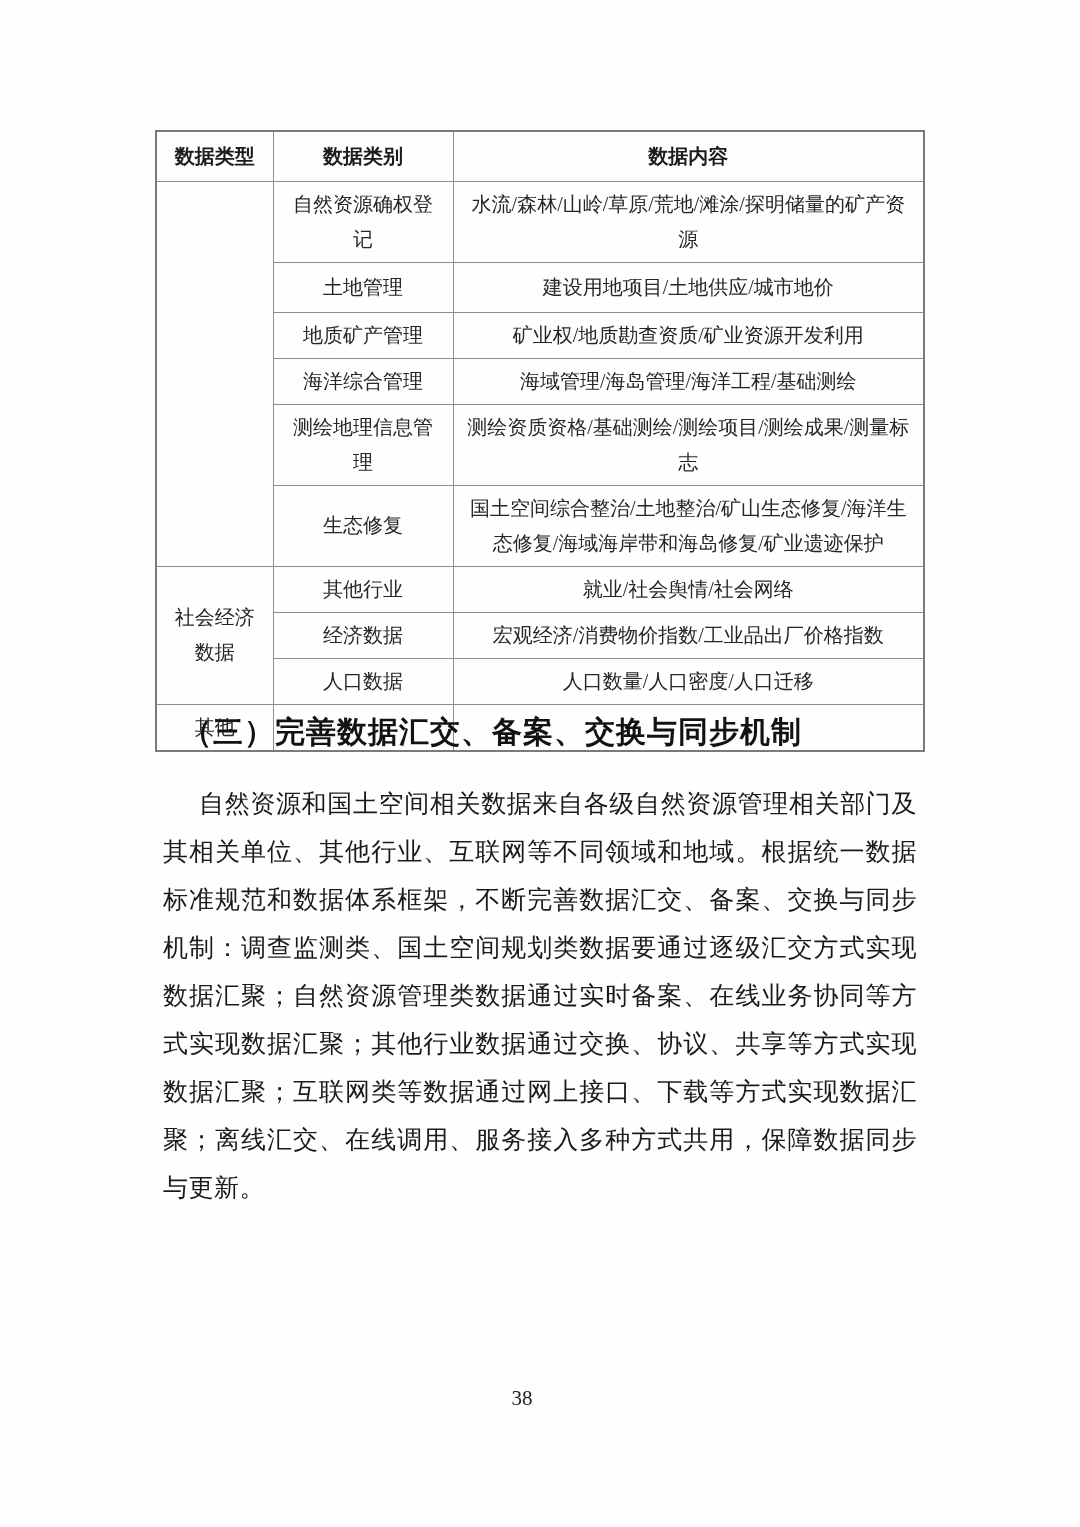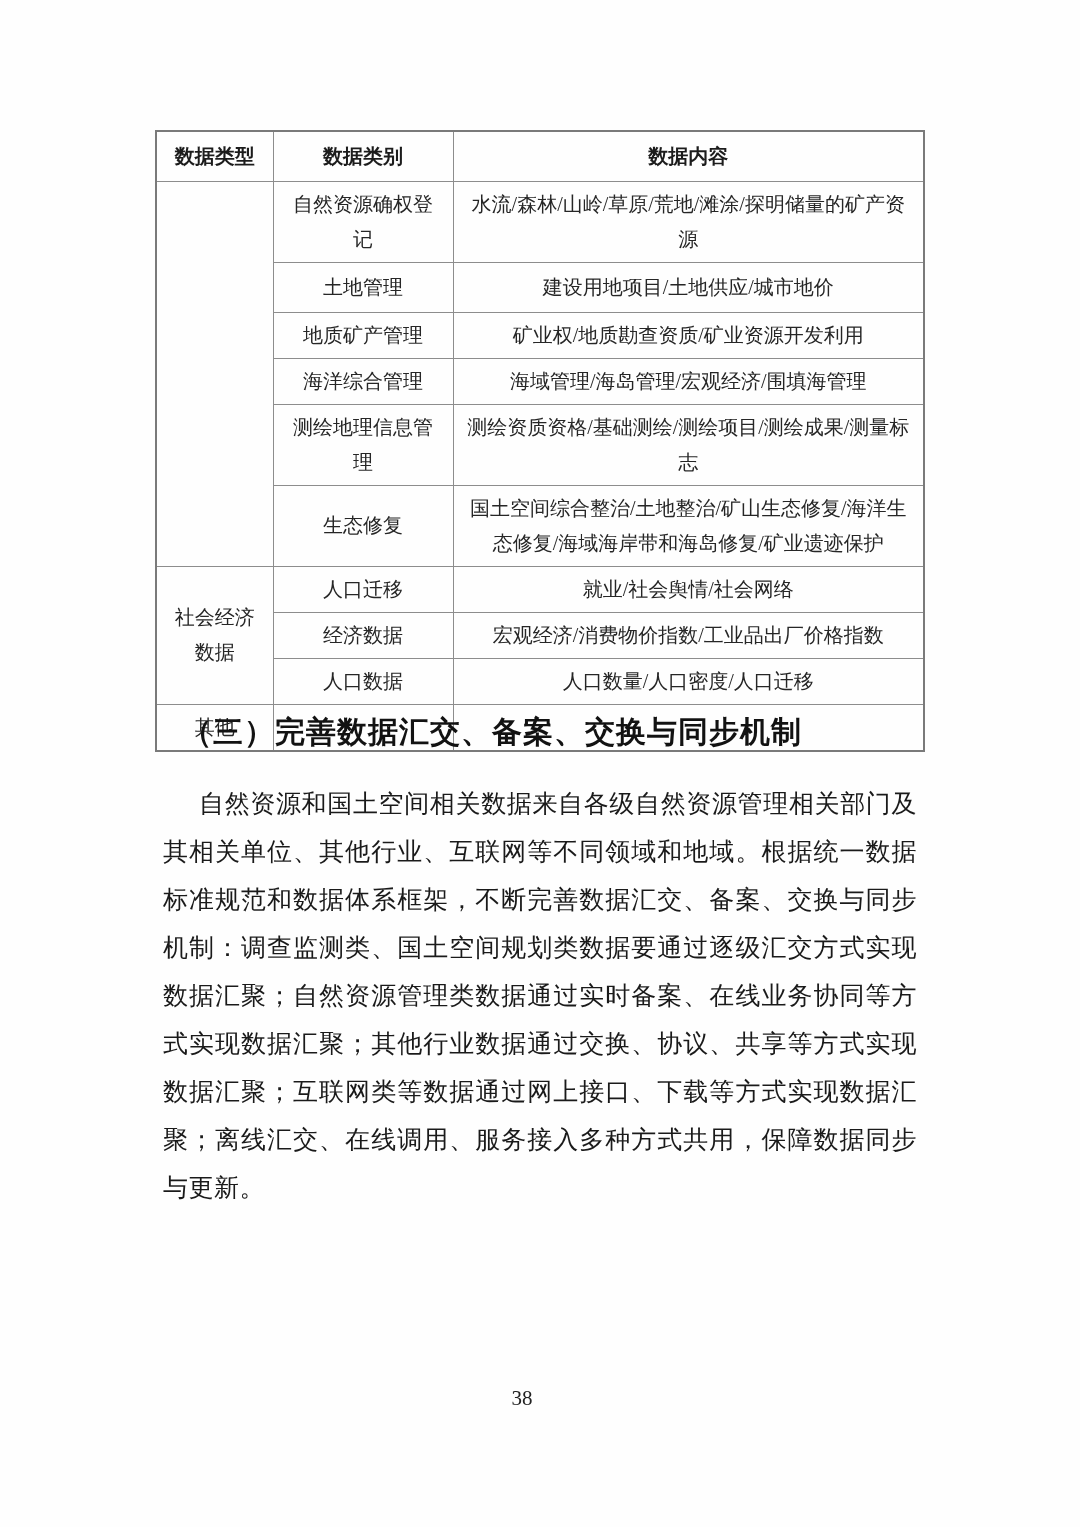--- a/index.html
+++ b/index.html
@@ -113,34 +113,34 @@
       <tr style="height:50px">
         <td>土地管理</td>
         <td>建设用地项目/土地供应/城市地价</td>
       </tr>
       <tr style="height:46px">
         <td>地质矿产管理</td>
         <td>矿业权/地质勘查资质/矿业资源开发利用</td>
       </tr>
       <tr style="height:46px">
         <td>海洋综合管理</td>
-        <td>海域管理/海岛管理/宏观经济/围填海管理</td>
+        <td>海域管理/海岛管理/海洋工程/基础测绘</td>
       </tr>
       <tr style="height:70px">
         <td>测绘地理信息管理</td>
         <td>测绘资质资格/基础测绘/测绘项目/测绘成果/测量标志</td>
       </tr>
       <tr style="height:66px">
         <td>生态修复</td>
         <td>国土空间综合整治/土地整治/矿山生态修复/海洋生态修复/海域海岸带和海岛修复/矿业遗迹保护</td>
       </tr>
 
       <tr style="height:46px">
         <td rowspan="3">社会经济数据</td>
-        <td>人口迁移</td>
+        <td>其他行业</td>
         <td>就业/社会舆情/社会网络</td>
       </tr>
       <tr style="height:42px">
         <td>经济数据</td>
         <td>宏观经济/消费物价指数/工业品出厂价格指数</td>
       </tr>
       <tr style="height:42px">
         <td>人口数据</td>
         <td>人口数量/人口密度/人口迁移</td>
       </tr>

